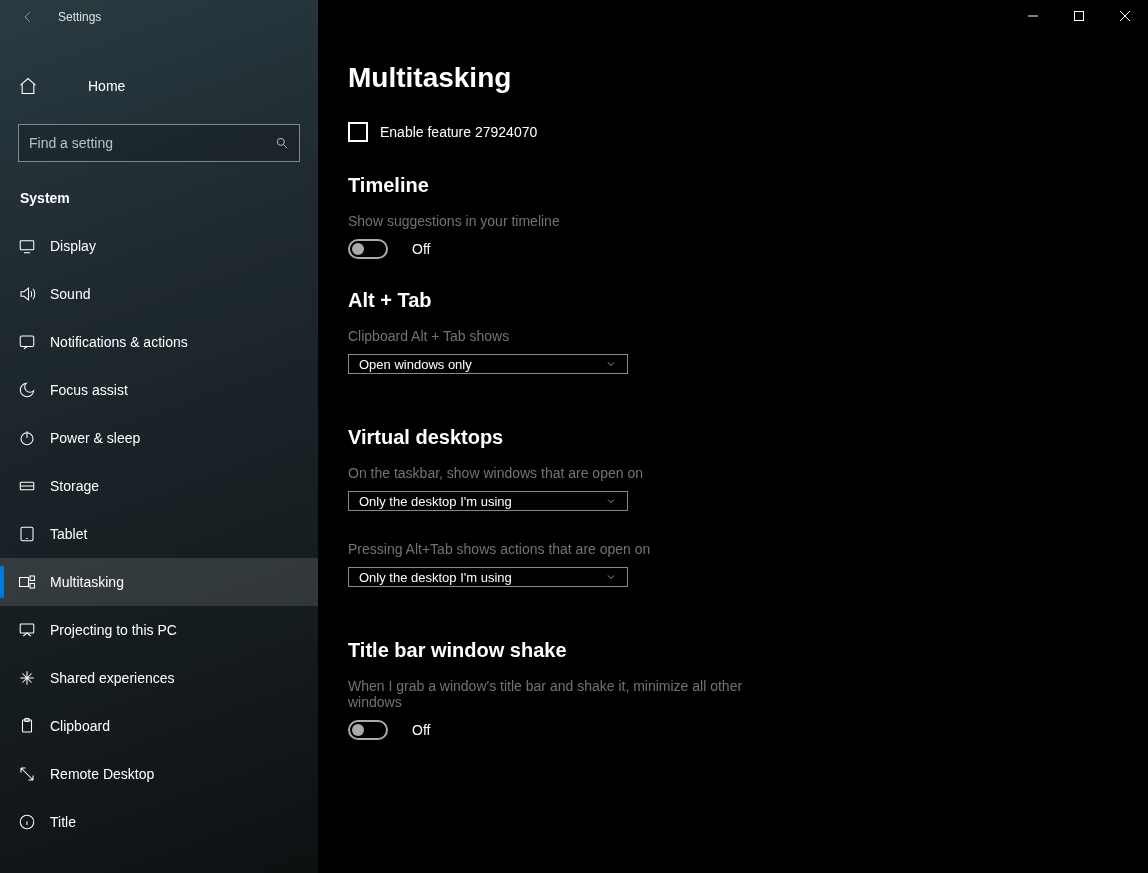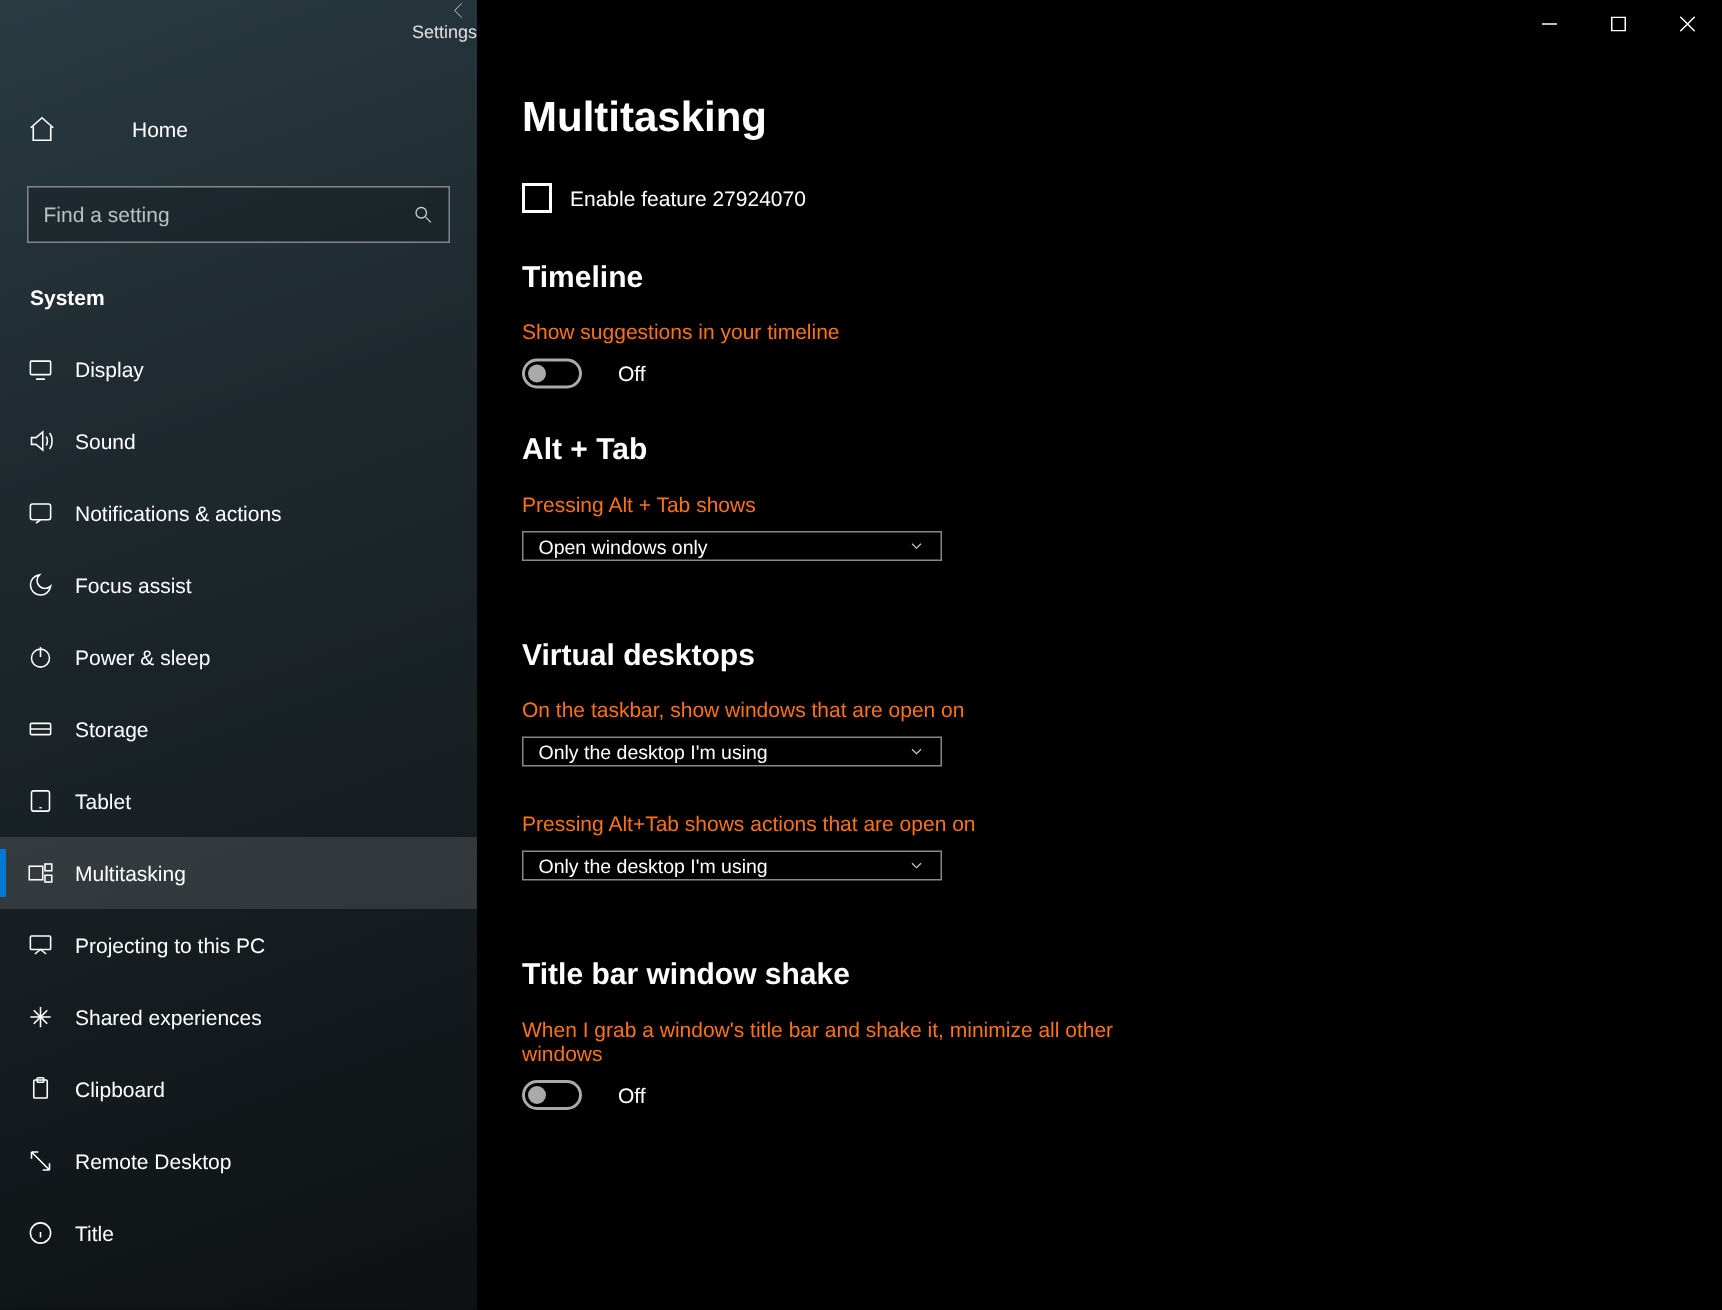--- a/index.html
+++ b/index.html
@@ -8,21 +8,21 @@
   .sidebar {
     width:318px; height:873px;
     background:linear-gradient(160deg,#3f5863 0%, #2f4048 30%, #202b30 70%, #15191b 100%);
     background-color:#2a383f;
     color:#fff;
     position:relative;
     border-right:none;
   }
   .sidebar-overlay{position:absolute;inset:0;background:rgba(0,0,0,0.33);}
   .sidebar-inner{position:relative;z-index:1;}
-  .titlebar { height:34px; display:flex; align-items:flex-end; padding-left:16px; font-size:12px; color:#e0e0e0;flex-direction:column;}
+  .titlebar { height:34px; display:flex; align-items:center; padding-left:16px; font-size:12px; color:#e0e0e0;}
   .back-btn { width:24px; display:flex; align-items:center; justify-content:center; cursor:pointer;}
   .back-btn svg{width:14px;height:14px;stroke:#fff;}
   .title-text{margin-left:18px;}
   .home-row{display:flex;align-items:center;height:48px;padding-left:18px;margin-top:28px;cursor:pointer;gap:36px;}
   .home-row .icon{width:20px;height:20px;fill:none;stroke:#fff;stroke-width:1.3;}
   .home-row span{margin-left:14px;font-size:14px;}
   .search-box{margin:14px 18px 0 18px; height:38px; border:1px solid rgba(255,255,255,0.45); background:rgba(0,0,0,0.18); display:flex; align-items:center; padding:0 10px; cursor:text;}
   .search-box input{flex:1;background:transparent;border:none;outline:none;color:#ddd;font-size:14px;}
   .search-box input::placeholder{color:#b8c2c6;}
   .search-box .mag{width:14px;height:14px;stroke:#c8d0d4;fill:none;stroke-width:1.5;}
@@ -36,21 +36,21 @@
   .content{flex:1;background:#000;color:#fff;position:relative;}
   .window-controls{position:absolute;top:0;right:0;height:32px;display:flex;}
   .win-btn{width:46px;display:flex;align-items:center;justify-content:center;cursor:pointer;}
   .win-btn svg{width:10px;height:10px;stroke:#fff;stroke-width:1;fill:none;}
   .page{padding:62px 0 0 30px; max-width:760px;}
   h1{font-size:28px;font-weight:600;margin-bottom:28px;}
   .checkbox-row{display:flex;align-items:center;margin-bottom:32px;}
   .checkbox{width:20px;height:20px;border:2px solid #fff;cursor:pointer;}
   .checkbox-row span{margin-left:12px;font-size:14px;}
   h2{font-size:20px;font-weight:600;margin:14px 0 16px 0;}
-  .setting-label{font-size:14px;color:#f97316;margin-bottom:10px;}
+  .setting-label{font-size:14px;color:#737373;margin-bottom:10px;}
   .toggle-row{display:flex;align-items:center;margin-bottom:30px;}
   .toggle{width:40px;height:20px;border:2px solid #aaa;border-radius:10px;position:relative;cursor:pointer;background:#000;}
   .toggle::after{content:"";position:absolute;left:2px;top:2px;width:12px;height:12px;border-radius:50%;background:#aaa;}
   .toggle-row .state{margin-left:24px;font-size:14px;}
   .select{width:280px;height:20px;border:1px solid #888;background:#000;display:flex;align-items:center;justify-content:space-between;padding:0 10px;cursor:pointer;margin-bottom:30px;}
   .select span{font-size:13px;}
   .select .chev{width:12px;height:12px;stroke:#ccc;fill:none;stroke-width:1.5;}
   .spacer-sm{height:8px;}
 </style>
 </head>
@@ -209,21 +209,21 @@
       </div>
 
       <h2>Timeline</h2>
       <div class="setting-label">Show suggestions in your timeline</div>
       <div class="toggle-row">
         <div class="toggle"></div>
         <span class="state">Off</span>
       </div>
 
       <h2>Alt + Tab</h2>
-      <div class="setting-label">Pressing Alt + Tab shows</div>
+      <div class="setting-label">Clipboard Alt + Tab shows</div>
       <div class="select">
         <span>Open windows only</span>
         <svg class="chev" viewBox="0 0 24 24">
             <path d="M6 9l6 6 6-6"></path>
           </svg>
       </div>
 
       <div class="spacer-sm"></div>
       <h2>Virtual desktops</h2>
       <div class="setting-label">On the taskbar, show windows that are open on</div>

